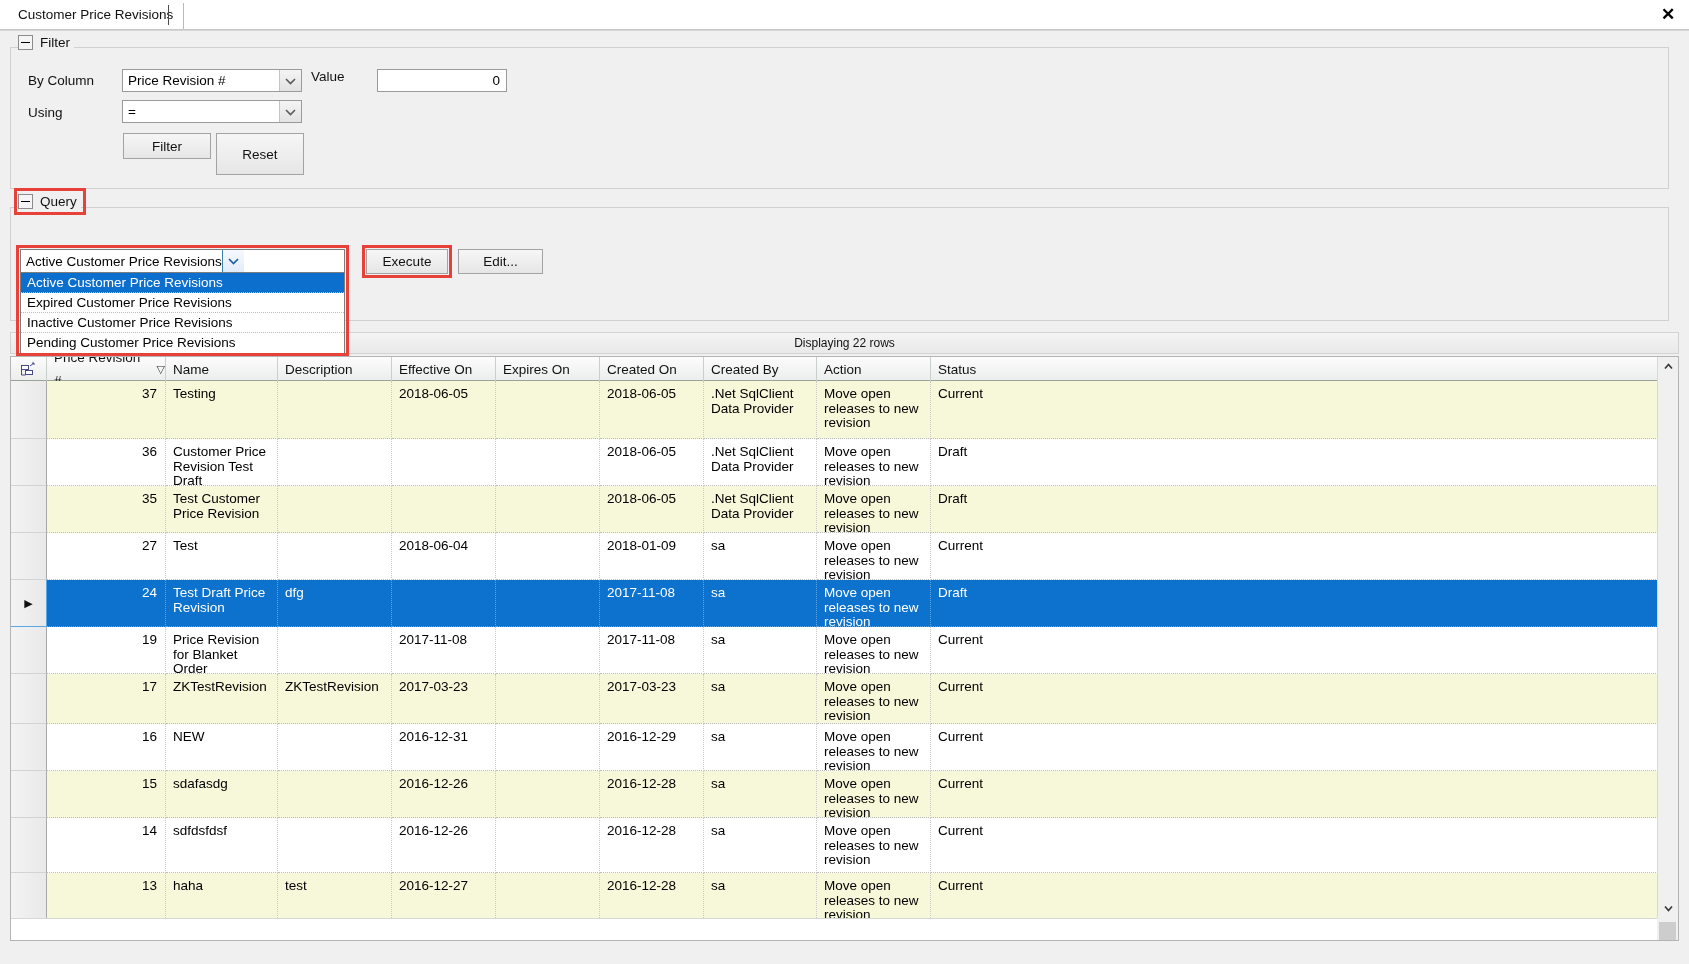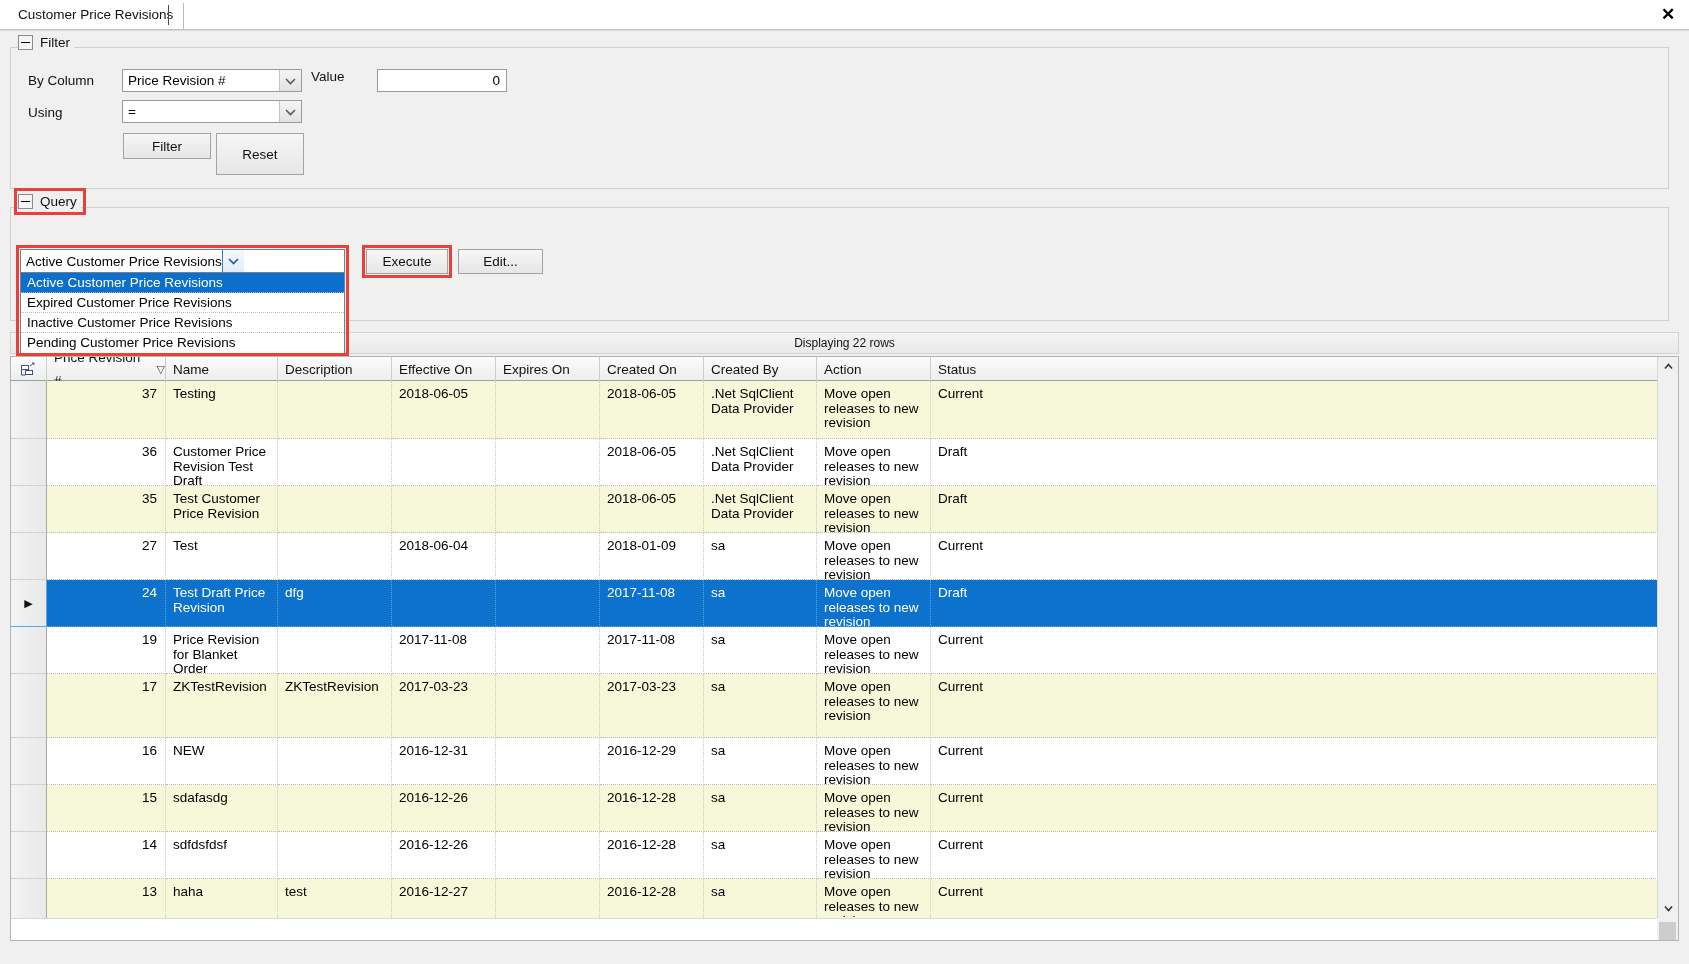--- a/index.html
+++ b/index.html
@@ -435,21 +435,21 @@
           <div class="gcell num" style="width: 119px;">19</div>
           <div class="gcell" style="width: 112px;">Price Revision for Blanket Order</div>
           <div class="gcell" style="width: 114px;"></div>
           <div class="gcell" style="width: 104px;">2017-11-08</div>
           <div class="gcell" style="width: 104px;"></div>
           <div class="gcell" style="width: 104px;">2017-11-08</div>
           <div class="gcell" style="width: 113px;">sa</div>
           <div class="gcell" style="width: 114px;">Move open releases to new revision</div>
           <div class="gcell" style="width: 727px;">Current</div>
         </div>
-        <div class="grow alt" style="height: 64px;">
+        <div class="grow alt" style="height: 50px;">
           <div class="gcell rowhdr" style="width: 36px;"></div>
           <div class="gcell num" style="width: 119px;">17</div>
           <div class="gcell" style="width: 112px;">ZKTestRevision</div>
           <div class="gcell" style="width: 114px;">ZKTestRevision</div>
           <div class="gcell" style="width: 104px;">2017-03-23</div>
           <div class="gcell" style="width: 104px;"></div>
           <div class="gcell" style="width: 104px;">2017-03-23</div>
           <div class="gcell" style="width: 113px;">sa</div>
           <div class="gcell" style="width: 114px;">Move open releases to new revision</div>
           <div class="gcell" style="width: 727px;">Current</div>
@@ -471,21 +471,21 @@
           <div class="gcell num" style="width: 119px;">15</div>
           <div class="gcell" style="width: 112px;">sdafasdg</div>
           <div class="gcell" style="width: 114px;"></div>
           <div class="gcell" style="width: 104px;">2016-12-26</div>
           <div class="gcell" style="width: 104px;"></div>
           <div class="gcell" style="width: 104px;">2016-12-28</div>
           <div class="gcell" style="width: 113px;">sa</div>
           <div class="gcell" style="width: 114px;">Move open releases to new revision</div>
           <div class="gcell" style="width: 727px;">Current</div>
         </div>
-        <div class="grow" style="height: 47px;">
+        <div class="grow" style="height: 55px;">
           <div class="gcell rowhdr" style="width: 36px;"></div>
           <div class="gcell num" style="width: 119px;">14</div>
           <div class="gcell" style="width: 112px;">sdfdsfdsf</div>
           <div class="gcell" style="width: 114px;"></div>
           <div class="gcell" style="width: 104px;">2016-12-26</div>
           <div class="gcell" style="width: 104px;"></div>
           <div class="gcell" style="width: 104px;">2016-12-28</div>
           <div class="gcell" style="width: 113px;">sa</div>
           <div class="gcell" style="width: 114px;">Move open releases to new revision</div>
           <div class="gcell" style="width: 727px;">Current</div>

